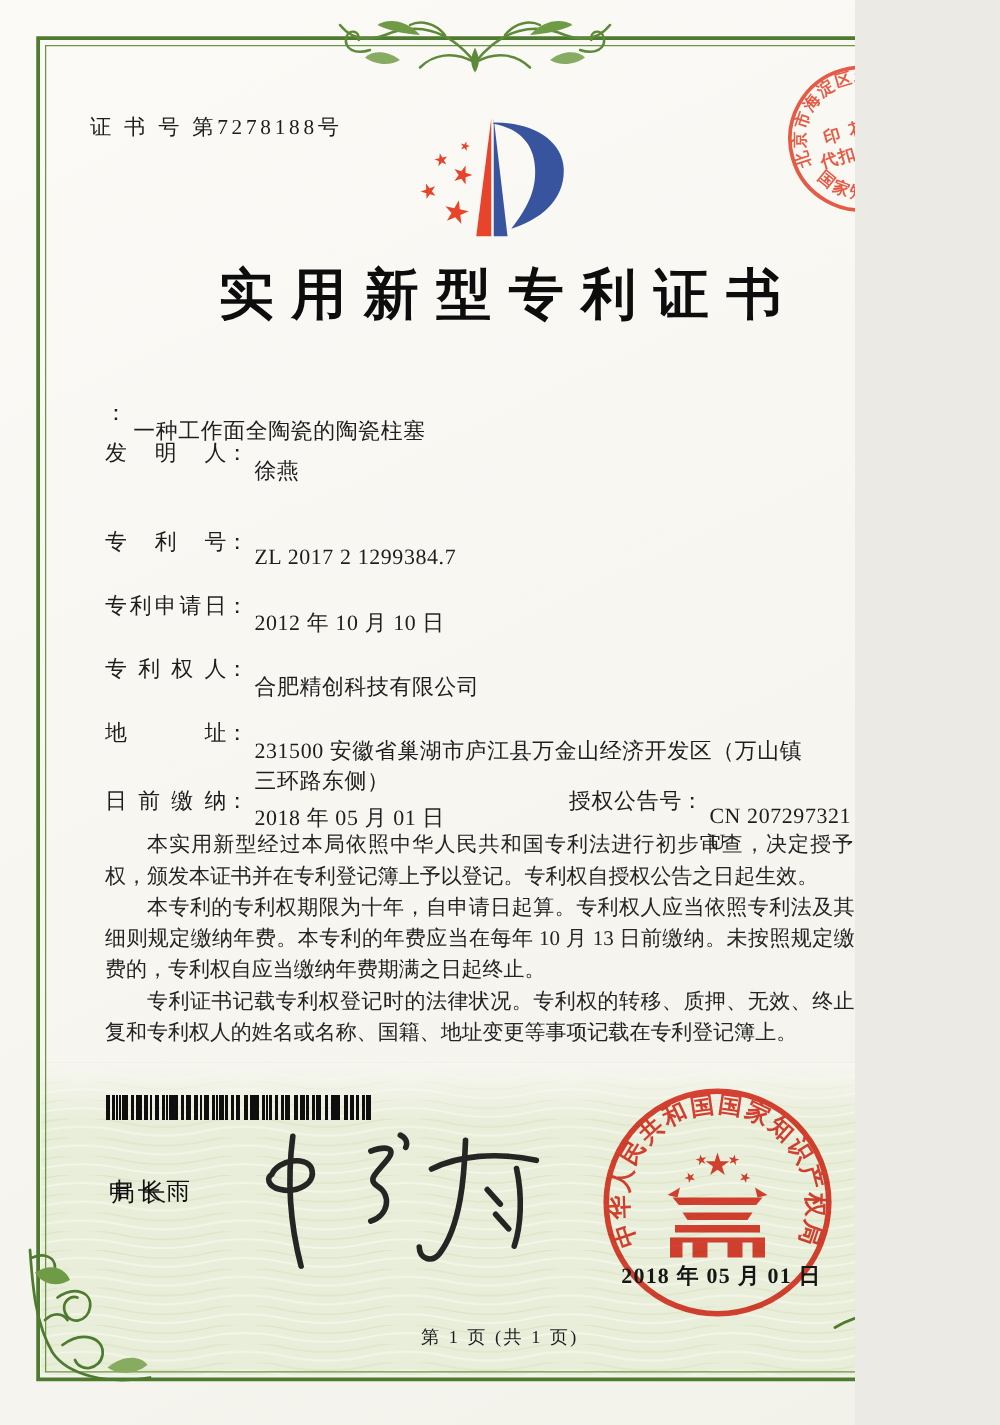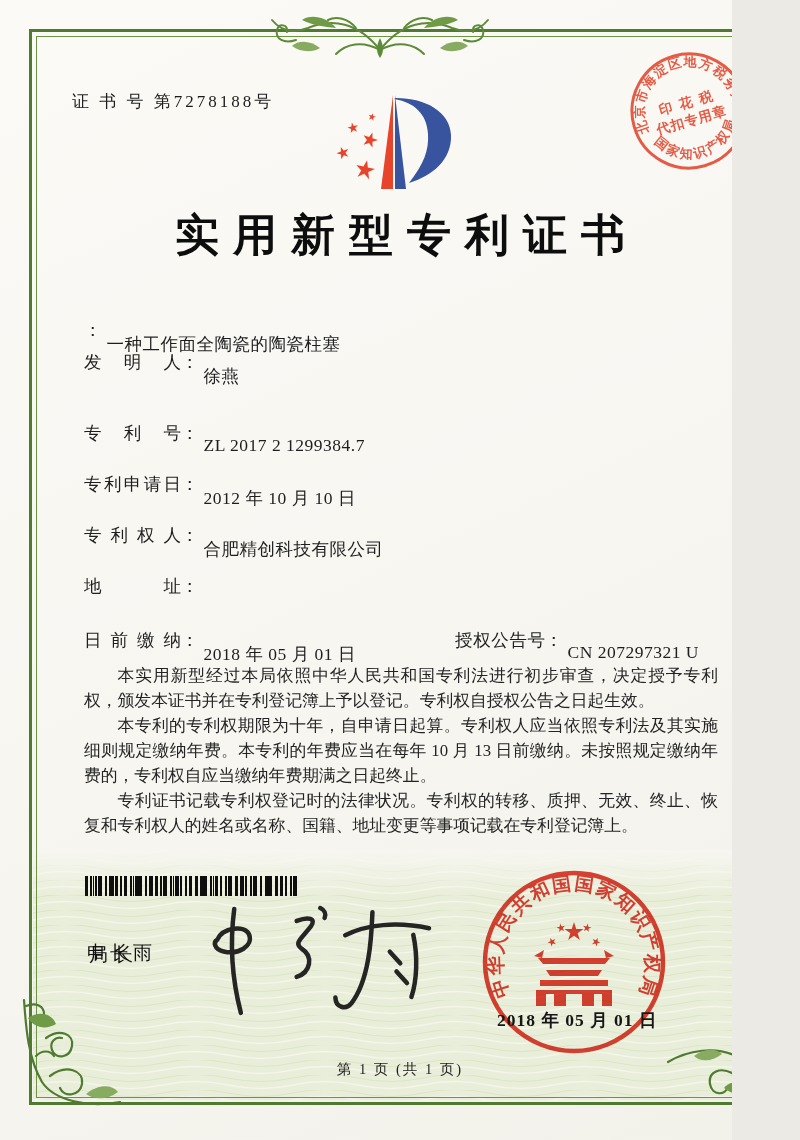--- a/index.html
+++ b/index.html
@@ -5,21 +5,20 @@
   html,body{margin:0;padding:0;}
   body{
     width:800px;height:1140px;
     background:#eceae4;
     font-family:"Liberation Serif","DejaVu Serif",serif;
   }
   .page{
     position:relative;width:684px;height:1140px;overflow:hidden;
     background:linear-gradient(155deg,#fbfaf6 0%,#f7f6f1 55%,#f2f1ea 100%);
     color:#222;
-    padding-left:48px;
   }
   
   .frame-outer{
     position:absolute;left:29px;top:29px;width:730px;height:1070px;
     border:3px solid #4e7b2f;z-index:2;pointer-events:none;
   }
   .frame-inner{
     position:absolute;left:36px;top:36px;width:720px;height:1060px;
     border:1px solid #6b9444;z-index:2;pointer-events:none;
   }
@@ -191,20 +190,21 @@
       <span class="val">2012 年 10 月 10 日</span>
   </div>
   <div class="row" style="top:523px">
     <span class="lbl">专利权人</span>
       <span class="colon">：</span>
       <span class="val">合肥精创科技有限公司</span>
   </div>
   <div class="row" style="top:574px">
     <span class="lbl">地址</span>
       <span class="colon">：</span>
+      <span class="val addr-val">231500 安徽省巢湖市庐江县万金山经济开发区（万山镇三环路东侧）</span>
   </div>
   <div class="row" style="top:628px">
     <span class="lbl">日前缴纳</span>
       <span class="colon">：</span>
       <span class="val">2018 年 05 月 01 日</span>
   </div>
   <div class="row" style="left:455px;top:628px">
     <span class="lbl" style="width:90px">授权公告号</span>
       <span class="colon">：</span>
       <span class="val">CN 207297321 U</span>

